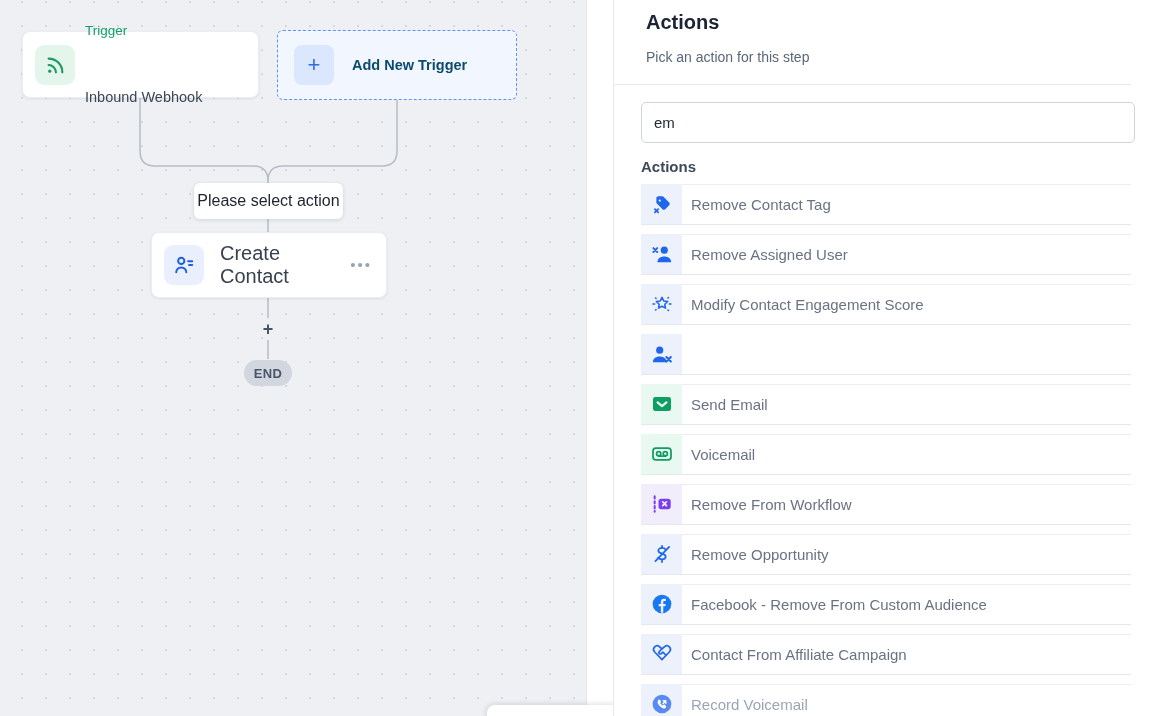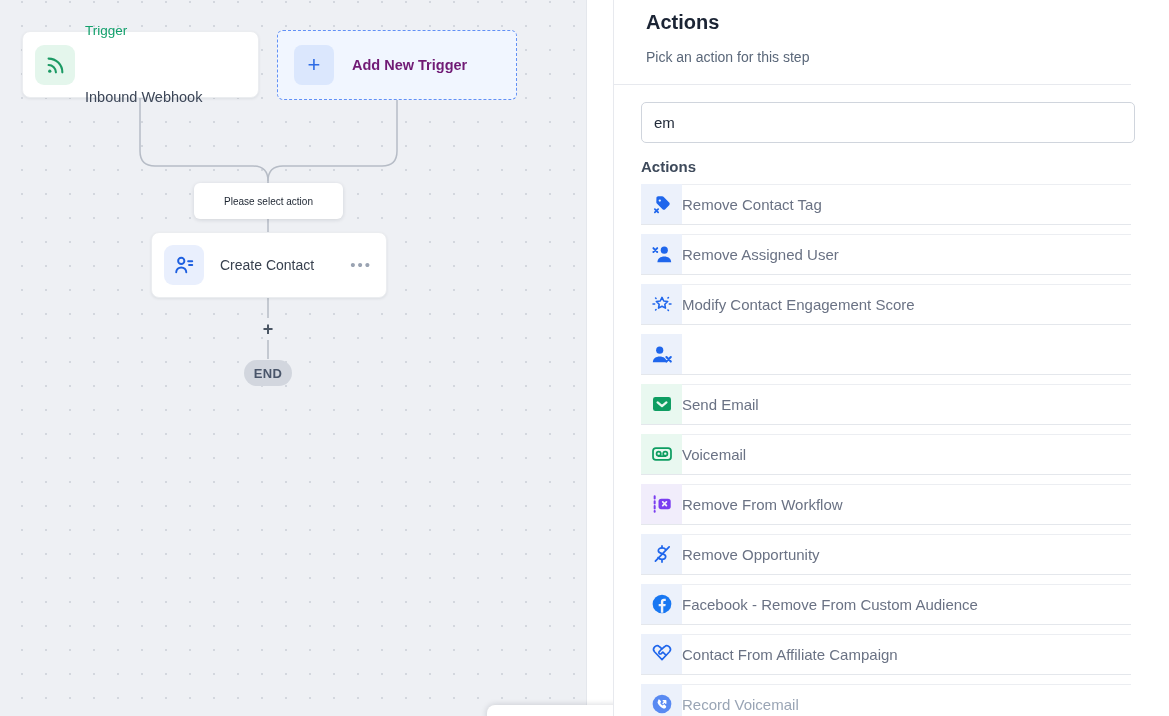--- a/index.html
+++ b/index.html
@@ -31,32 +31,32 @@
   .trigger-title { font-size:13.5px; color:#12a06b; }
   .trigger-sub { font-size:14.5px; color:#3c4657;margin-top:48px; }
 
   .add-trigger {
     position:absolute; left:277px; top:30px; width:240px; height:70px;
     background:#f1f6ff; border:1.5px dashed #6190f6; border-radius:6px;
     display:flex; align-items:center; padding-left:16px; cursor:pointer;
   }
   .add-trigger .icon-box { background:#dbe7fd; color:#2e6ce5; border-radius:8px; }
   .plus-glyph { font-size:22px; font-weight:400; line-height:1; }
-  .add-trigger-label { margin-left:18px; font-size:14.5px; font-weight:700; color:#701a75; }
+  .add-trigger-label { margin-left:18px; font-size:14.5px; font-weight:700; color:#0c4a6e; }
 
   .select-action-label {
     position:absolute; left:194px; top:183px; width:149px; height:36px;
     background:#fff; border-radius:6px; box-shadow:0 1px 4px rgba(16,24,40,.13);
     display:flex; align-items:center; justify-content:center;
-    font-size:10px; color:#1c2430;
+    font-size:16px; color:#1c2430;
   }
 
   .action-node { left:151px; top:232px; width:236px; height:66px; padding:0 14px 0 12px; }
   .action-node .icon-box { background:#e9effd; color:#1d5fe0; }
-  .action-node-label { margin-left:16px; font-size:14px; color:#38414f; flex:1; }
+  .action-node-label { margin-left:16px; font-size:20px; color:#38414f; flex:1; }
   .node-menu-dots { color:#9aa3b2; font-size:15px; letter-spacing:2px; cursor:pointer; line-height:0.4; }
 
   .canvas-plus {
     position:absolute; left:256px; top:318px; width:24px; height:22px;
     display:flex; align-items:center; justify-content:center;
     font-size:18px; font-weight:600; color:#4a5563; cursor:pointer;
   }
   .end-pill {
     position:absolute; left:244px; top:360px; width:48px; height:26px;
     background:#d2d6de; border-radius:13px;
@@ -86,21 +86,21 @@
   .section-label { margin-top:15px; font-size:15px; font-weight:700; color:#3e4a5b; }
   .action-list { margin-top:9px; }
   .action-item {
     display:flex; align-items:stretch; height:41px; margin-bottom:9px;
     border-bottom:1px solid #e4e7ec; cursor:pointer; background:#fff;
   }
   .action-icon {
     width:41px; flex:none; display:flex; align-items:center; justify-content:center;
   }
   .action-label {
-    flex:1; display:flex; align-items:center; 
+    flex:1; display:flex; align-items:center; padding-left:9px;
     border-top:1px solid #eceef2; font-size:15px; color:#6a7284;
   }
   .t-blue   .action-icon { background:#ecf1fb; color:#1f66ec; }
   .t-green  .action-icon { background:#e9f8f0; color:#0e9d62; }
   .t-purple .action-icon { background:#f1edfb; color:#7a3df0; }
   .t-facebook .action-icon { background:#ecf1fb; color:#1877f2; }
   .t-record .action-icon { background:#ecf1fb; color:#598af2; }
   .muted .action-label { color:#9aa5b5; }
   svg { display:block; }
 </style>

